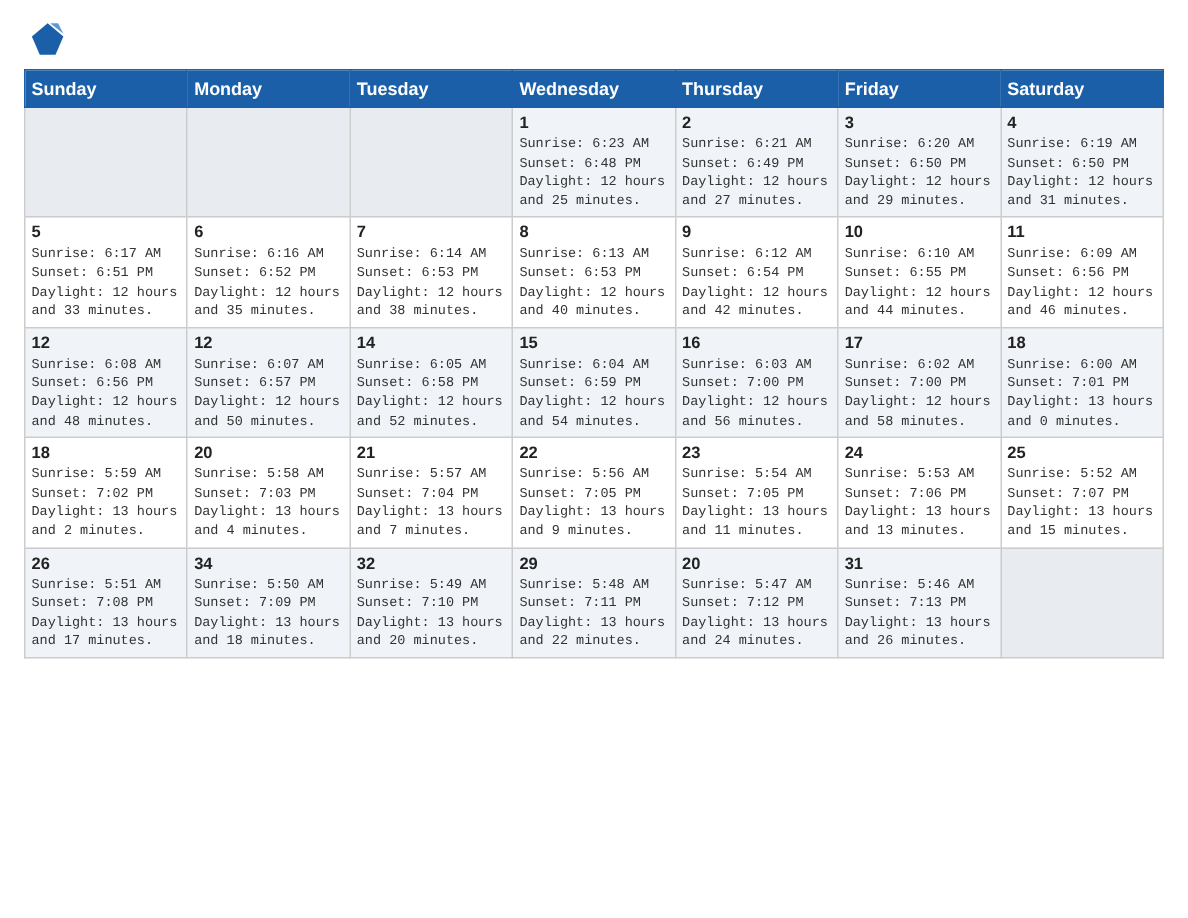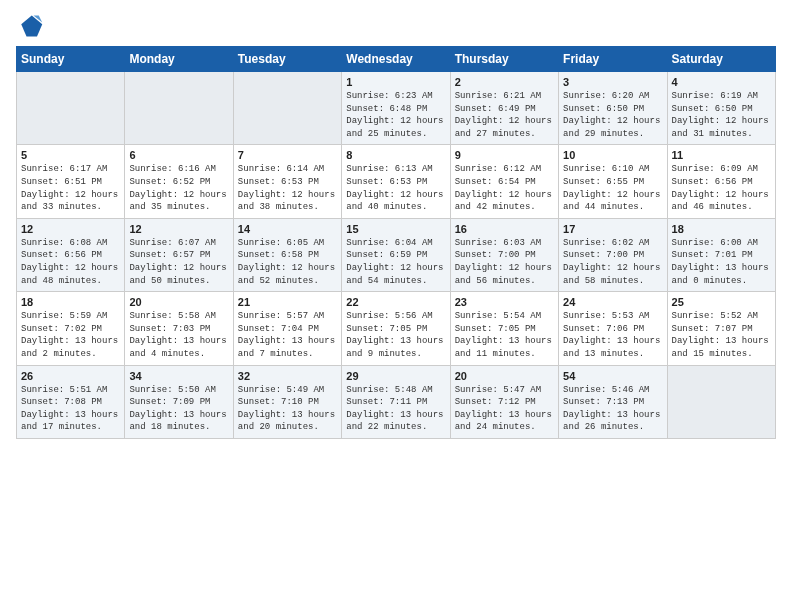--- a/index.html
+++ b/index.html
@@ -253,20 +253,20 @@
           </td>
           <td>
             <span class="day-num">29</span>
             <div class="day-info">Sunrise: 5:48 AM<br>Sunset: 7:11 PM<br>Daylight: 13 hours and 22 minutes.</div>
           </td>
           <td>
             <span class="day-num">20</span>
             <div class="day-info">Sunrise: 5:47 AM<br>Sunset: 7:12 PM<br>Daylight: 13 hours and 24 minutes.</div>
           </td>
           <td>
-            <span class="day-num">54</span>
+            <span class="day-num">31</span>
             <div class="day-info">Sunrise: 5:46 AM<br>Sunset: 7:13 PM<br>Daylight: 13 hours and 26 minutes.</div>
           </td>
           <td class="empty"></td>
         </tr>
       </tbody>
   </table>
 </div>
 
 </body></html>

